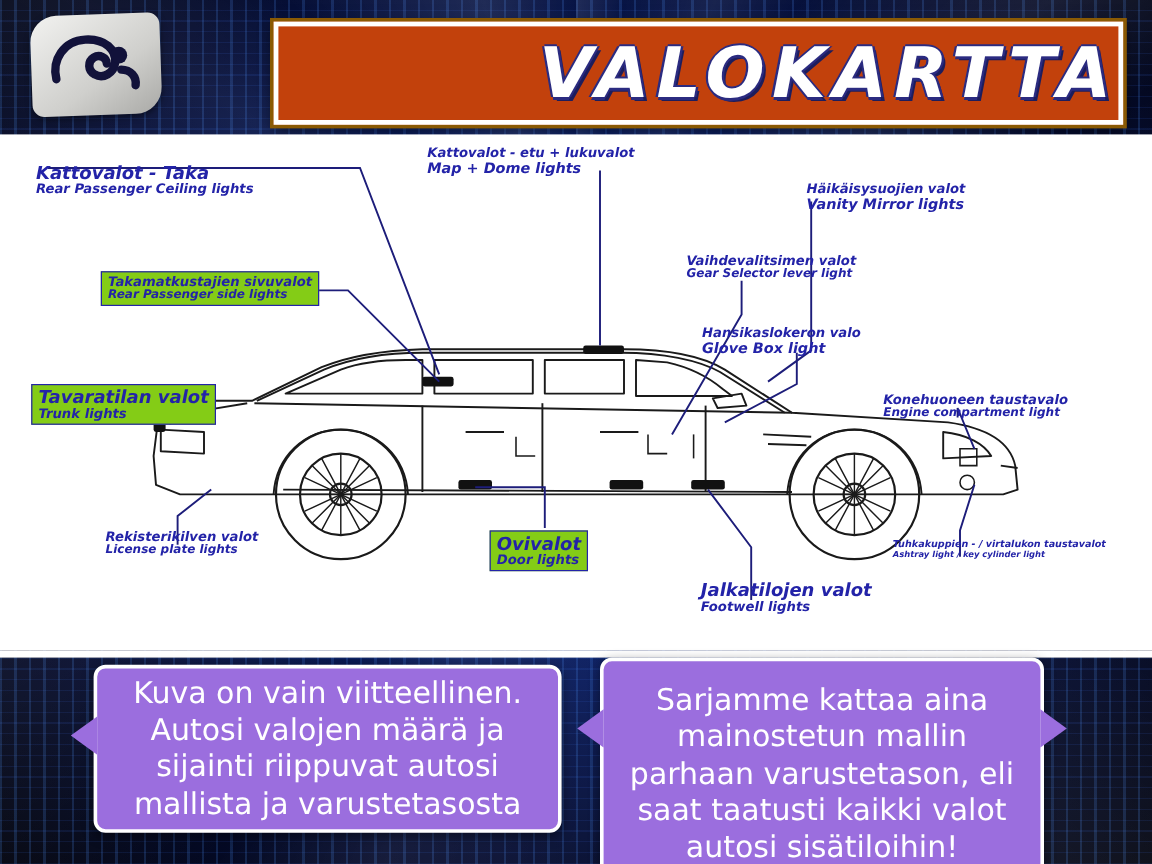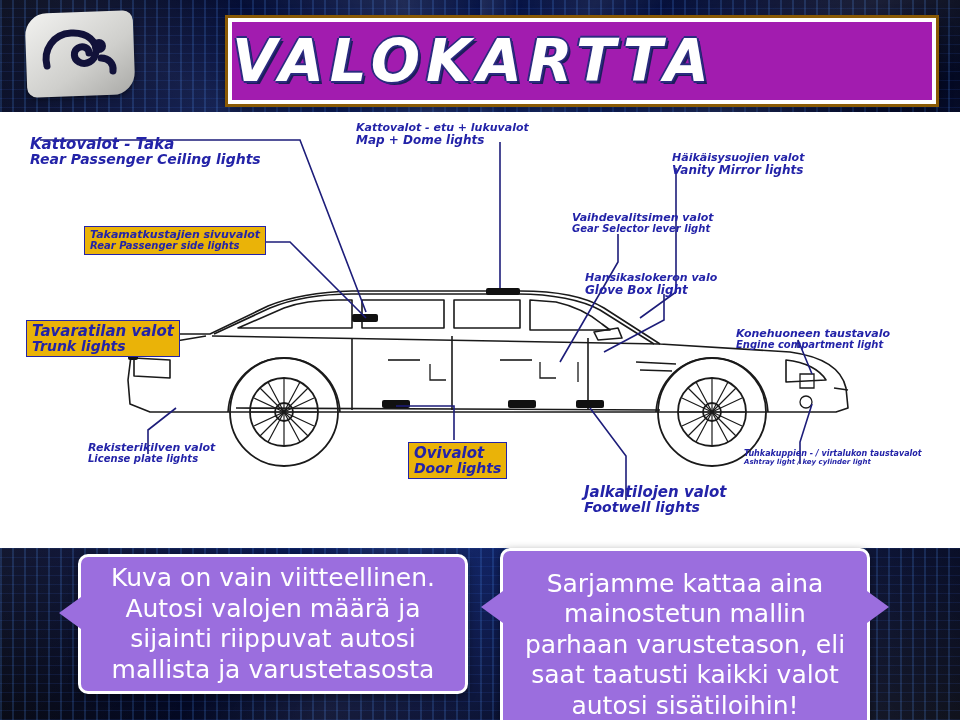--- a/index.html
+++ b/index.html
@@ -72,26 +72,26 @@
     justify-content: center;
   }
 
   
   .title-banner {
     position: absolute;
     left: 228px;
     top: 18px;
     width: 700px;
     height: 78px;
-    background: #a21caf;
+    background: #c2410c;
     border: 4px solid #ffffff;
     box-shadow: 0 0 0 3px #8a5a04, 0 4px 12px rgba(0,0,0,0.6);
     display: flex;
     align-items: center;
-    justify-content: flex-start;
+    justify-content: flex-end;
   }
   .title-text {
     font-family: "DejaVu Sans", sans-serif;
     font-weight: bold;
     font-style: italic;
     font-size: 58px;
     letter-spacing: 6px;
     color: #ffffff;
     text-shadow:
       2px 0 0 #2b2b80, -2px 0 0 #2b2b80, 0 2px 0 #2b2b80, 0 -2px 0 #2b2b80,
@@ -118,24 +118,24 @@
     font-weight: bold;
     font-style: italic;
     line-height: 1.08;
     white-space: nowrap;
   }
   .callout .fi { display: block; }
   .callout .en { display: block; }
   .callout.boxed {
     border: 1.5px solid #2323a8;
     padding: 2px 5px;
-    background: #eab308;
+    background: #84cc16;
   }
   .c-lg .fi { font-size: 15px; }
-  .c-lg .en { font-size: 14px; }
+  .c-lg .en { font-size: 11px; }
   .c-md .fi { font-size: 11px; }
   .c-md .en { font-size: 12px; }
   .c-sm .fi { font-size: 11px; }
   .c-sm .en { font-size: 10px; }
   .c-xs .fi { font-size: 8px; }
   .c-xs .en { font-size: 7px; }
 
   
   .note {
     position: absolute;

